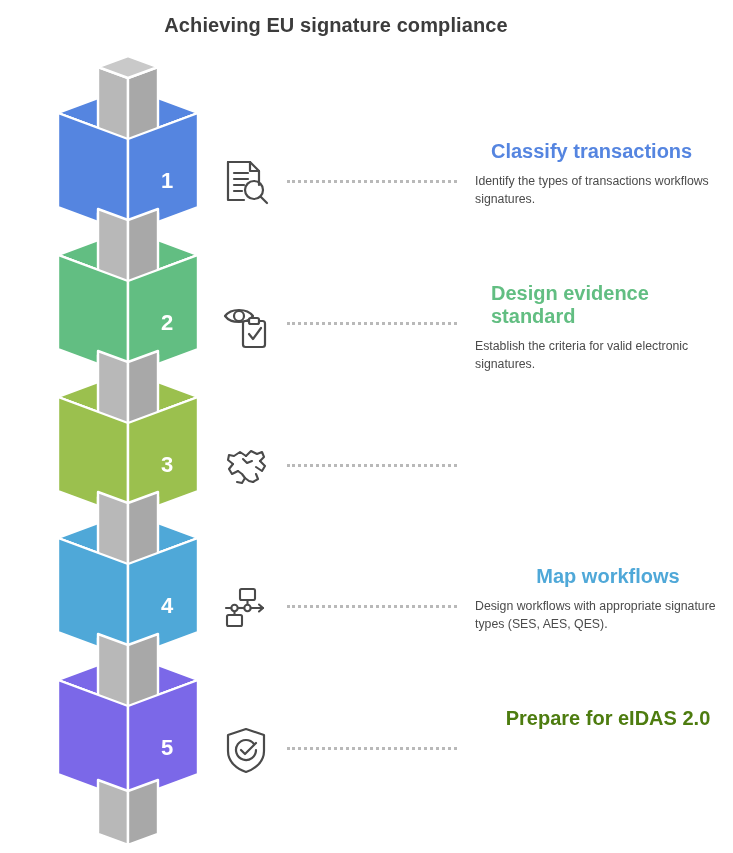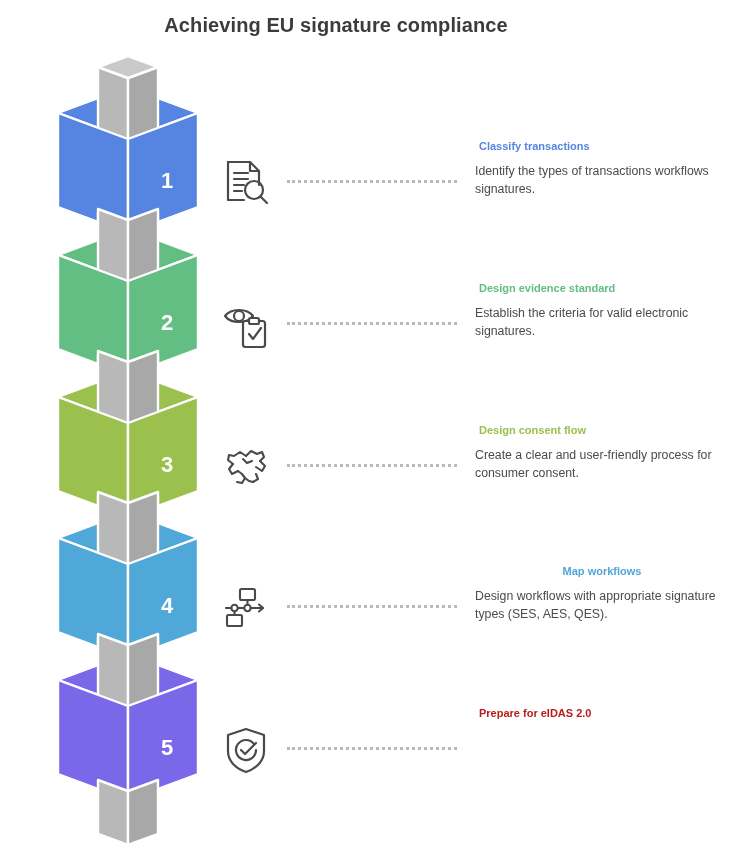--- a/index.html
+++ b/index.html
@@ -72,23 +72,23 @@
     height: 3px;
     border-top: 3px dotted #b9b9b9;
   }
   .row-text {
     position: absolute;
     left: 260px;
     top: 0;
     width: 250px;
   }
   .row-heading {
-    font-size: 11px;
+    font-size: 20px;
     font-weight: bold;
-    margin: 0 0 9px 4px;
+    margin: 0 0 9px 16px;
     line-height: 1.15;
   }
   .row-desc {
     font-size: 12.3px;
     color: #4b4b4b;
     line-height: 1.48;
     margin: 0;
   }
 </style>
 </head>
@@ -207,24 +207,20 @@
       <path d="M45 25 l5 5 l-3 5 l-6 -4" fill="none" stroke="#4a4a4a" stroke-width="2.1" stroke-linejoin="round" stroke-linecap="round"></path>
       <path d="M31 20 l-6 -4 l-6 4 l-5 -1 l-1 5 l5 4" fill="none" stroke="#4a4a4a" stroke-width="2.1" stroke-linejoin="round" stroke-linecap="round"></path>
       <path d="M18 28 l-4 5 l3 5 l6 -3" fill="none" stroke="#4a4a4a" stroke-width="2.1" stroke-linejoin="round" stroke-linecap="round"></path>
       <path d="M23 35 l4 3 l3 4 l4 3 l4 1" fill="none" stroke="#4a4a4a" stroke-width="2.1" stroke-linejoin="round" stroke-linecap="round"></path>
       <path d="M30 42 l-3 5 l-5 -1" fill="none" stroke="#4a4a4a" stroke-width="2.1" stroke-linejoin="round" stroke-linecap="round"></path>
       <path d="M38 46 l5 -3 l-2 -5" fill="none" stroke="#4a4a4a" stroke-width="2.1" stroke-linejoin="round" stroke-linecap="round"></path>
       <path d="M28 23 l4 4 l5 -2" fill="none" stroke="#4a4a4a" stroke-width="2.1" stroke-linejoin="round" stroke-linecap="round"></path>
     </svg>
   </div>
   <div class="dotted"></div>
-  <div class="row-text">
-    <p class="row-heading" style="color:#9bc04e;">Design consent flow</p>
-    <p class="row-desc">Create a clear and user-friendly process for consumer consent.</p>
-  </div>
 </div>
 
 <div class="row" style="top:565px;">
   <div class="row-icon">
     <svg viewBox="0 0 62 62" width="62" height="62">
       <rect x="25" y="12" width="15" height="11" rx="1.5" fill="none" stroke="#4a4a4a" stroke-width="2.1"></rect>
       <rect x="12" y="38" width="15" height="11" rx="1.5" fill="none" stroke="#4a4a4a" stroke-width="2.1"></rect>
       <circle cx="19.5" cy="31" r="3.2" fill="none" stroke="#4a4a4a" stroke-width="2.1"></circle>
       <circle cx="32.5" cy="31" r="3.2" fill="none" stroke="#4a4a4a" stroke-width="2.1"></circle>
       <line x1="32.5" y1="23" x2="32.5" y2="27.8" stroke="#4a4a4a" stroke-width="2.1"></line>
@@ -245,15 +241,15 @@
 <div class="row" style="top:707px;">
   <div class="row-icon">
     <svg viewBox="0 0 62 62" width="62" height="62">
       <path d="M31 10 L49 16 V32 C49 43, 40 50, 31 53 C22 50, 13 43, 13 32 V16 Z" fill="none" stroke="#4a4a4a" stroke-width="2.2" stroke-linejoin="round"></path>
       <path d="M39 25 A10 10 0 1 0 41 31" fill="none" stroke="#4a4a4a" stroke-width="2.2" stroke-linecap="round"></path>
       <path d="M26 31 l4 4 l11 -11" fill="none" stroke="#4a4a4a" stroke-width="2.2" stroke-linecap="round" stroke-linejoin="round"></path>
     </svg>
   </div>
   <div class="dotted"></div>
   <div class="row-text">
-    <p class="row-heading" style="color:#b91c1c;">Prepare for eIDAS 2.0</p>
+    <p class="row-heading" style="color:#4d7c0f;text-align:center;">Prepare for eIDAS 2.0</p>
   </div>
 </div>
 
 </body></html>

